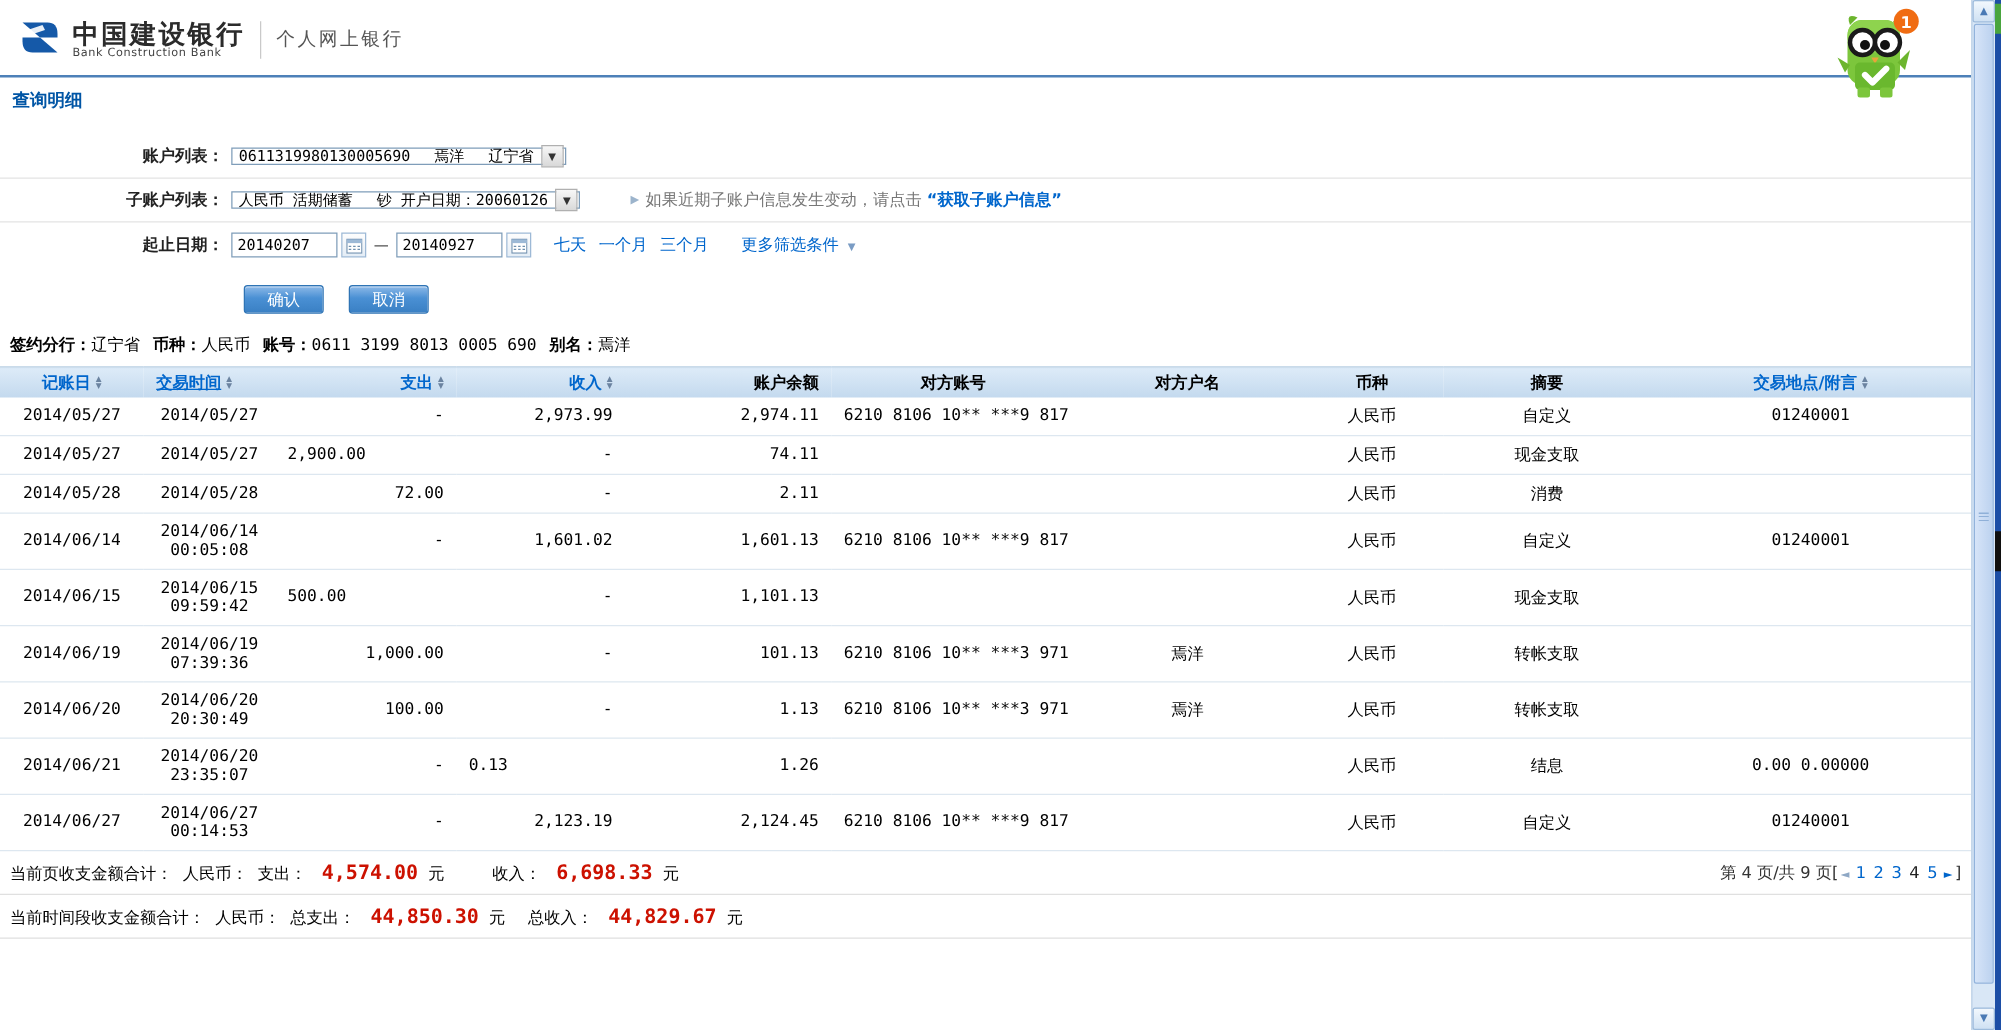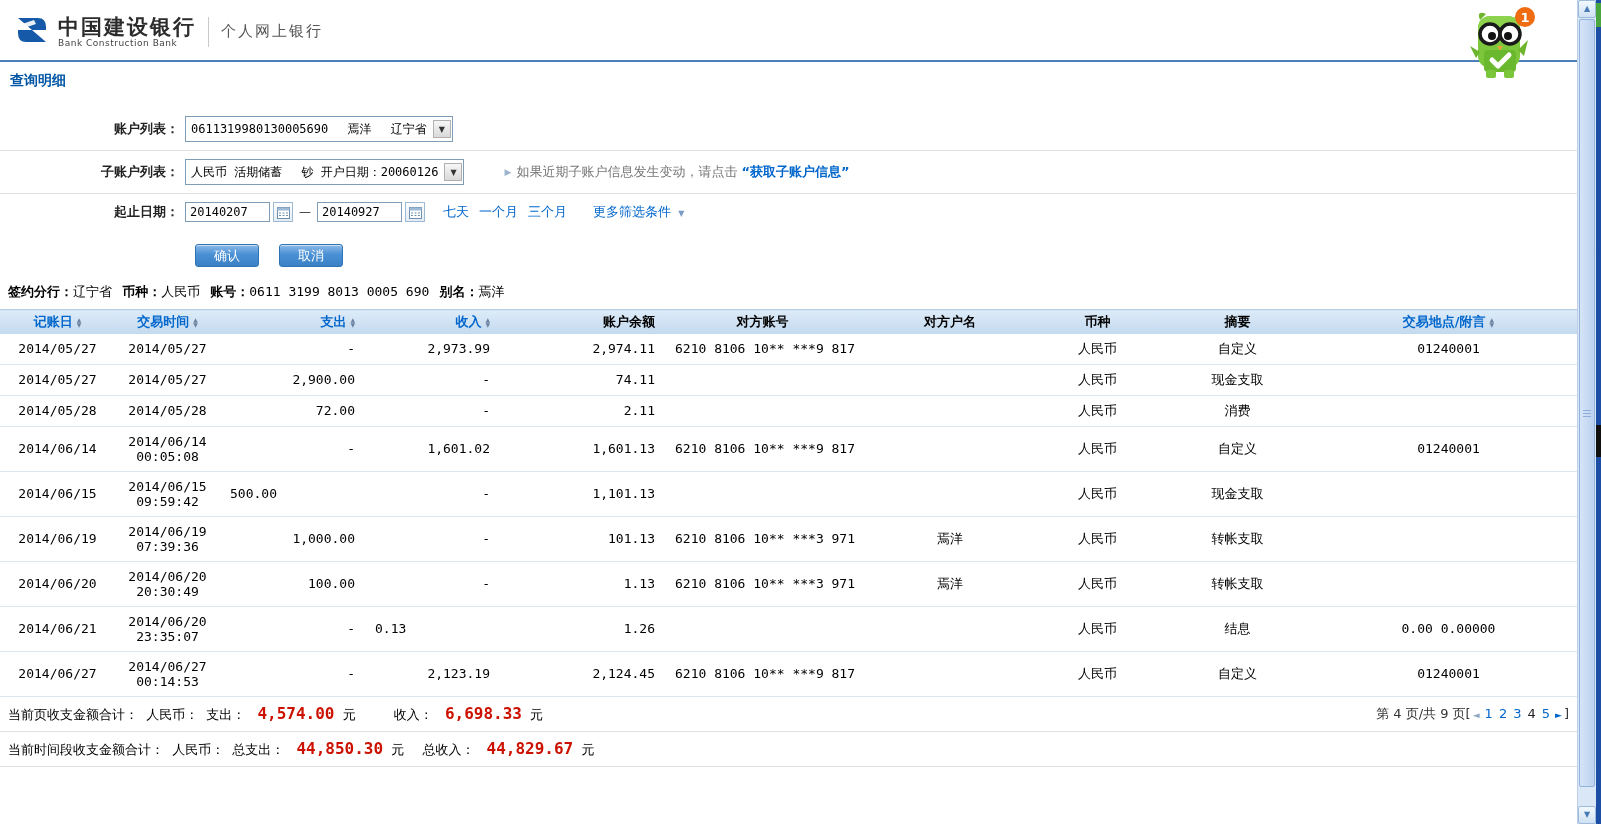--- a/index.html
+++ b/index.html
@@ -23,21 +23,21 @@
 
   
   .page-title { padding:10px 10px 6px 10px; font-size:14px; font-weight:bold; color:#0055a5; }
 
   
   .form-area { margin-top:12px; }
   .form-row { display:flex; align-items:center; padding:8px 0; }
   .form-label { width:185px; text-align:right; font-size:13px; font-weight:bold; color:#222; padding-right:6px; flex:none; }
   .sep { height:1px; background:#e3e3e3; width:100%; }
 
-  .xp-select { display:inline-flex; align-items:center; border:1px solid #7f9db9; background:#fff; height:26px; }
+  .xp-select { display:inline-flex; align-items:center; border:1px solid #7f9db9; background:#fff; height:14px; }
   .xp-select .val { padding:0 5px; font-size:12px; font-family:"DejaVu Sans Mono","DejaVu Sans",monospace; white-space:nowrap; }
   .dd-btn { width:18px; height:18px; margin:1px; background:linear-gradient(#f7f7f7,#d9d9d9); border:1px solid #b0b0b0;
     display:flex; align-items:center; justify-content:center; font-size:8px; color:#333; cursor:default; flex:none; }
 
   .hint { margin-left:40px; color:#777; font-size:13px; display:flex; align-items:center; }
   .hint-arrow { color:#9cb4cc; font-size:9px; margin-right:5px; }
   .hint-link { color:#0066cc; font-weight:bold; margin-left:4px; text-decoration:none; }
 
   .xp-input { border:1px solid #7f9db9; height:20px; width:85px; padding:0 4px;
     font:12px "DejaVu Sans Mono",monospace; color:#000; }
@@ -195,21 +195,21 @@
       <col style="width:165px">
         <col style="width:195px">
         <col style="width:180px">
         <col style="width:115px">
       <col style="width:165px">
         <col>
     </colgroup>
     <thead>
         <tr id="thead-row">
           <th class="sortable" style="text-align: center;"><span>记账日</span><span class="sort-arrows"><i>▲</i><i>▼</i></span></th>
-          <th class="sortable" style="text-align: center;"><span>交易时间</span><span class="sort-arrows"><i>▲</i><i>▼</i></span></th>
+          <th class="sortable" style="text-align: left; text-decoration: underline;"><span>交易时间</span><span class="sort-arrows"><i>▲</i><i>▼</i></span></th>
           <th class="sortable" style="text-align: right;"><span>支出</span><span class="sort-arrows"><i>▲</i><i>▼</i></span></th>
           <th class="sortable" style="text-align: right;"><span>收入</span><span class="sort-arrows"><i>▲</i><i>▼</i></span></th>
           <th style="text-align: right;"><span>账户余额</span></th>
           <th style="text-align: center;"><span>对方账号</span></th>
           <th style="text-align: center;"><span>对方户名</span></th>
           <th style="text-align: center;"><span>币种</span></th>
           <th style="text-align: center;"><span>摘要</span></th>
           <th class="sortable" style="text-align: center;"><span>交易地点/附言</span><span class="sort-arrows"><i>▲</i><i>▼</i></span></th>
         </tr>
       </thead>
@@ -226,21 +226,21 @@
           <td style="text-align: center;"></td>
           <td style="text-align: center;">人民币</td>
           <td style="text-align: center;">自定义</td>
           <td class="mono" style="text-align: center;">01240001</td>
         </tr>
         <tr class="single">
           <td class="mono" style="text-align: center;">2014/05/27</td>
           <td class="mono" style="text-align: center;">
             <div>2014/05/27</div>
           </td>
-          <td class="mono" style="text-align: right;">2,900.00</td>
+          <td class="mono" style="text-align: left;">2,900.00</td>
           <td class="mono" style="text-align: right;">-</td>
           <td class="mono" style="text-align: right;">74.11</td>
           <td class="mono" style="text-align: center;"></td>
           <td style="text-align: center;"></td>
           <td style="text-align: center;">人民币</td>
           <td style="text-align: center;">现金支取</td>
           <td class="mono" style="text-align: center;"></td>
         </tr>
         <tr class="single">
           <td class="mono" style="text-align: center;">2014/05/28</td>

